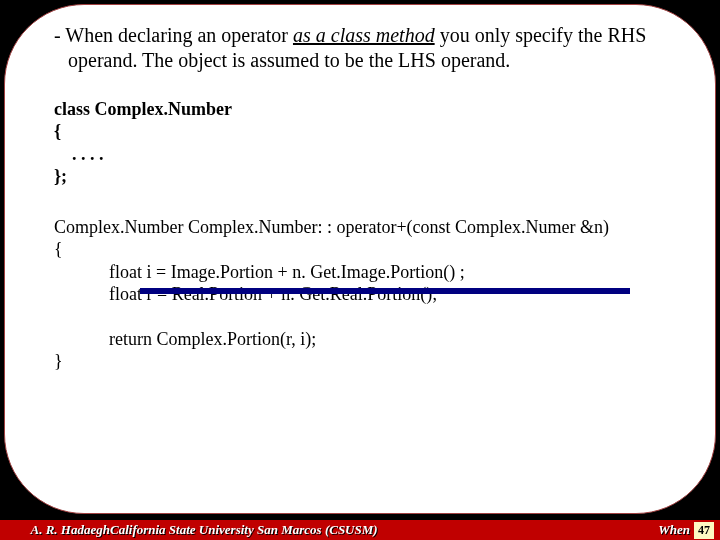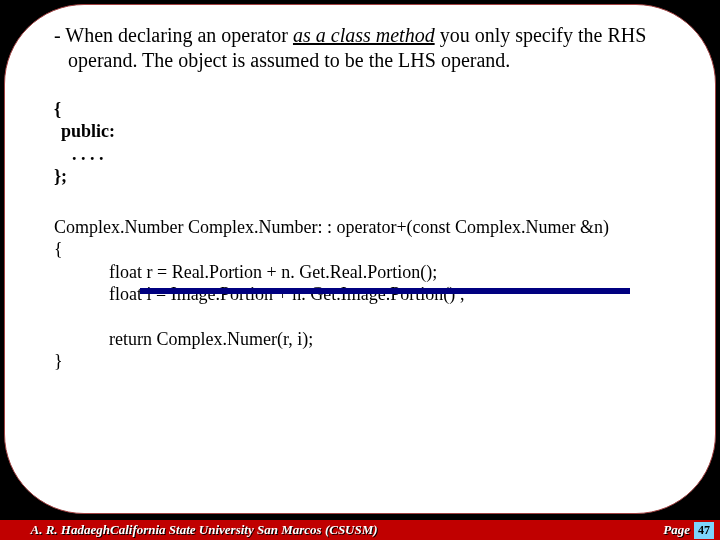--- a/index.html
+++ b/index.html
@@ -100,21 +100,21 @@
     text-align: right;
     padding-right: 6px;
     font-style: italic;
   }
   .footer-right .page-word {
     font-style: italic;
     text-shadow: 1px 1px 0 #000;
   }
   .footer-right .page-num {
     display: inline-block;
-    background: #7dd3fc;
+    background: #fef9c3;
     color: #000;
     font-style: normal;
     font-weight: bold;
     padding: 1px 4px;
     margin-left: 4px;
     font-size: 12px;
     text-shadow: none;
   }
 </style>
 </head>
@@ -122,40 +122,40 @@
 
 <div class="slide-outer">
   <div class="slide-inner">
     <div class="content">
 
       <p class="intro">
         <span>- When declaring an operator </span><span class="underline-italic">as a class method</span><span> you only specify the RHS operand. The object is assumed to be the LHS operand.</span>
       </p>
 
       <div class="codeblock">
+        <div>class Complex.Number</div>
         <div>{</div>
-        <div class="indent1">public:</div>
         <div class="indent3">. . . .</div>
         <div>};</div>
       </div>
 
       <div class="codeblock2">
         <div class="indent0">Complex.Number Complex.Number: : operator+(const Complex.Numer &amp;n)</div>
         <div class="indent0">{</div>
+        <div class="indentbody">float i = Image.Portion + n. Get.Image.Portion() ;</div>
         <div class="indentbody">float r = Real.Portion + n. Get.Real.Portion();</div>
-        <div class="indentbody">float i = Image.Portion + n. Get.Image.Portion() ;</div>
         <div class="gap"></div>
-        <div class="indentret">return Complex.Numer(r, i);</div>
+        <div class="indentret">return Complex.Portion(r, i);</div>
         <div class="indent0">}</div>
       </div>
 
     </div>
     <div class="divider"></div>
   </div>
 </div>
 
 <div class="footer">
   <div class="footer-left">A. R. Hadaegh</div>
   <div class="footer-mid">California State University San Marcos (CSUSM)</div>
   <div class="footer-right">
-    <span class="page-word">Page</span><span class="page-num">47</span>
+    <span class="page-word">When</span><span class="page-num">47</span>
   </div>
 </div>
 
 </body></html>

